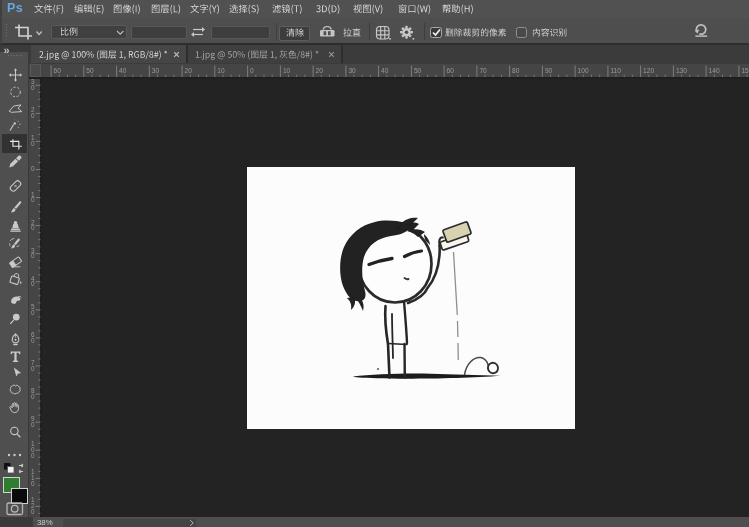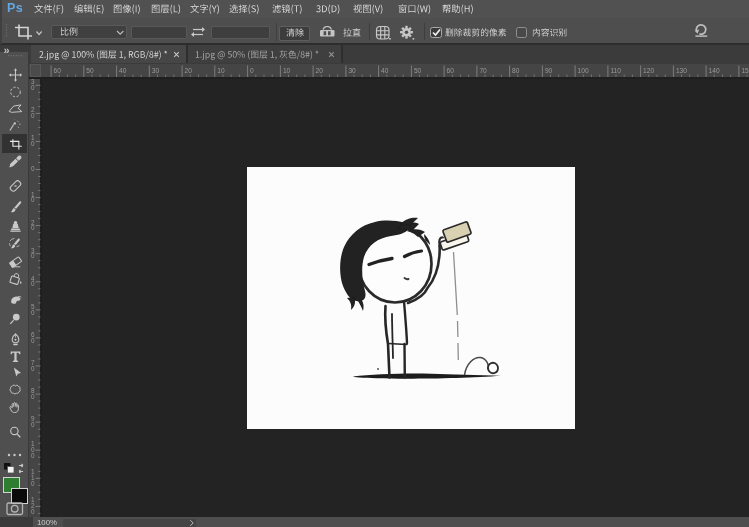--- a/index.html
+++ b/index.html
@@ -553,21 +553,21 @@
 <g stroke="#c9c9c9" stroke-width="1.1" fill="none">
         <path d="M16,3.5 h4 m0,0 l-1.5,-1.5 m1.5,1.5 l-1.5,1.5 M20,9.5 h-4 m0,0 l1.5,-1.5 m-1.5,1.5 l1.5,1.5 M16.5,3.5 v0 M19.5,9.5 v0"></path>
       </g>
 </svg>
 <div class="abs" style="left:3px;top:477px;width:17px;height:16px;background:#2e7d30;border:1.5px solid #d2d2d2"></div>
 <div class="abs" style="left:11px;top:488px;width:17px;height:16px;background:#0b0b0b;border:1.5px solid #d2d2d2"></div>
 <svg class="abs" style="left:6px;top:502px" width="18" height="14" viewBox="0 0 18 14">
 <rect x="1" y="1" width="15.5" height="11.5" rx="1.5" fill="none" stroke="#b5b5b5" stroke-width="1.3"></rect>
 <circle cx="8.7" cy="6.7" r="3.3" fill="none" stroke="#b5b5b5" stroke-width="1.3"></circle>
 </svg>
-<div class="abs" style="left:37px;top:517.5px;font-size:7.8px;color:#cccccc">100%</div>
+<div class="abs" style="left:37px;top:517.5px;font-size:7.8px;color:#cccccc">38%</div>
 <div class="abs" style="left:63px;top:518.5px;width:133px;height:8px;background:#444444"></div>
 <svg class="abs" style="left:189px;top:518.5px" width="6" height="8">
       <path d="M1.2,1.2 L4.2,4 L1.2,6.8" stroke="#b5b5b5" stroke-width="1.0" fill="none"></path>
     </svg>
 <svg class="abs" style="left:247px;top:167px" width="328" height="262" viewBox="0 0 328 262">
 <rect x="0" y="0" width="328" height="262" fill="#fcfcfc"></rect>
 <defs>
         <filter id="soft" x="-5%" y="-5%" width="110%" height="110%">
           <feGaussianBlur stdDeviation="0.45"></feGaussianBlur>
         </filter>

